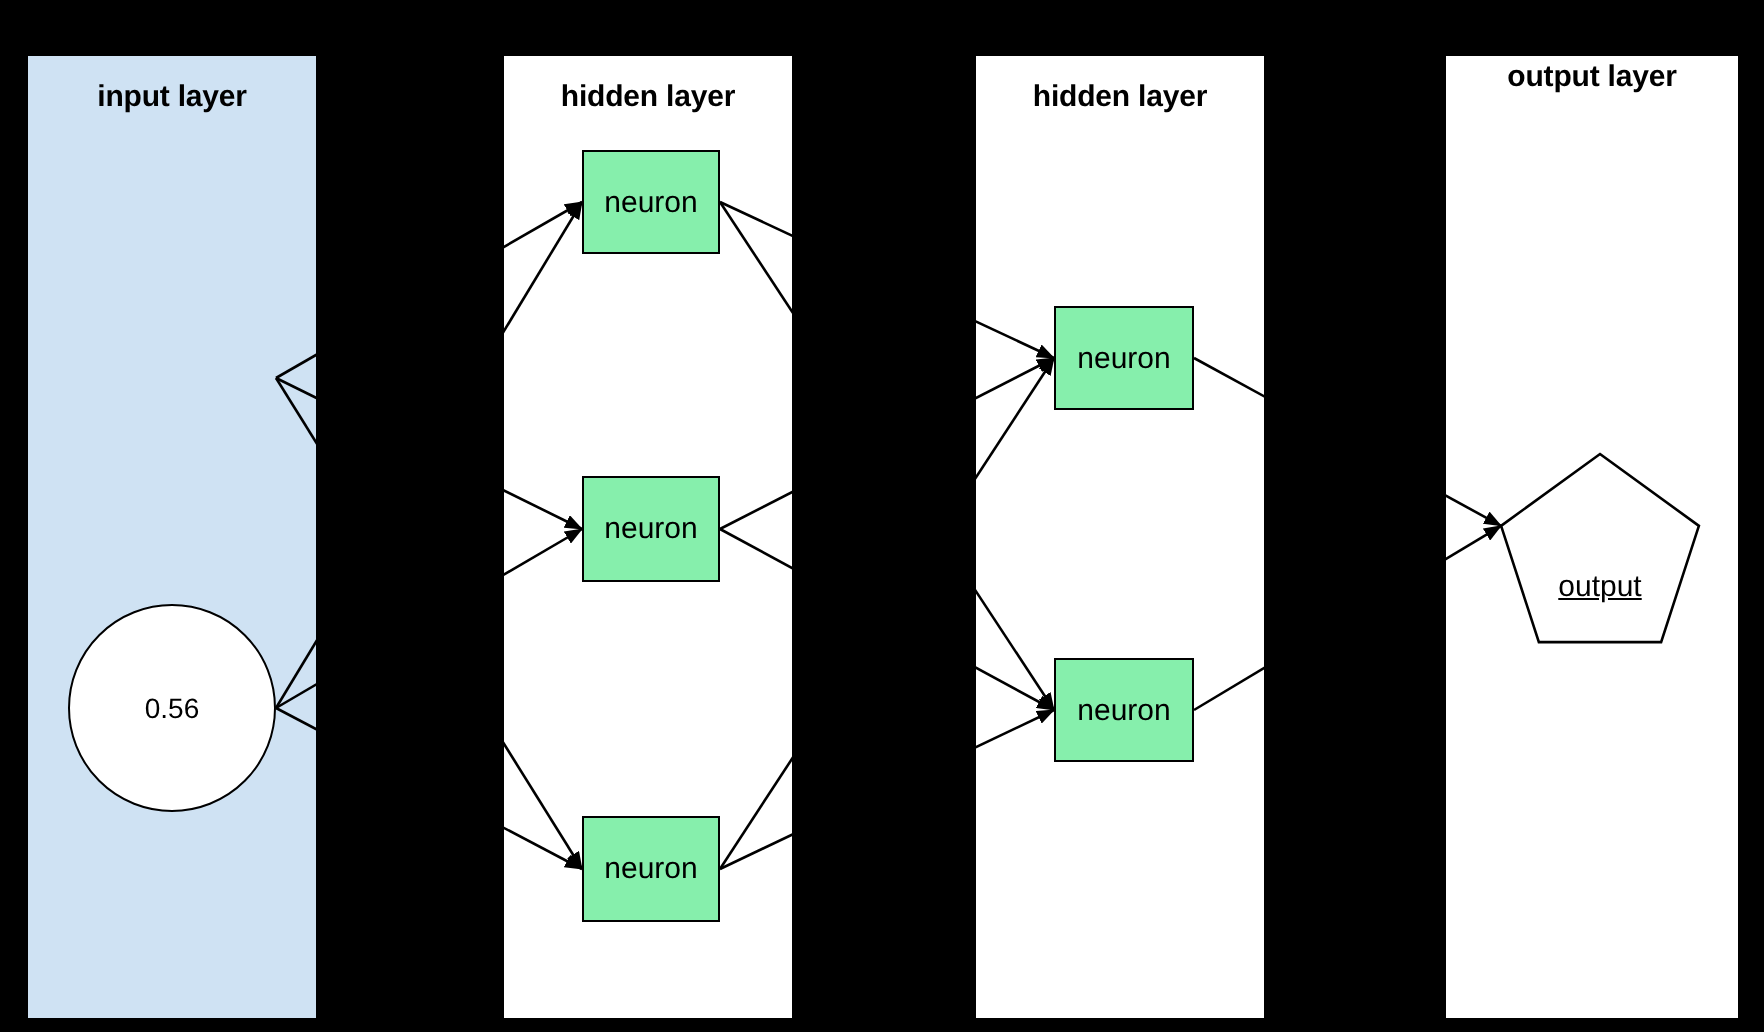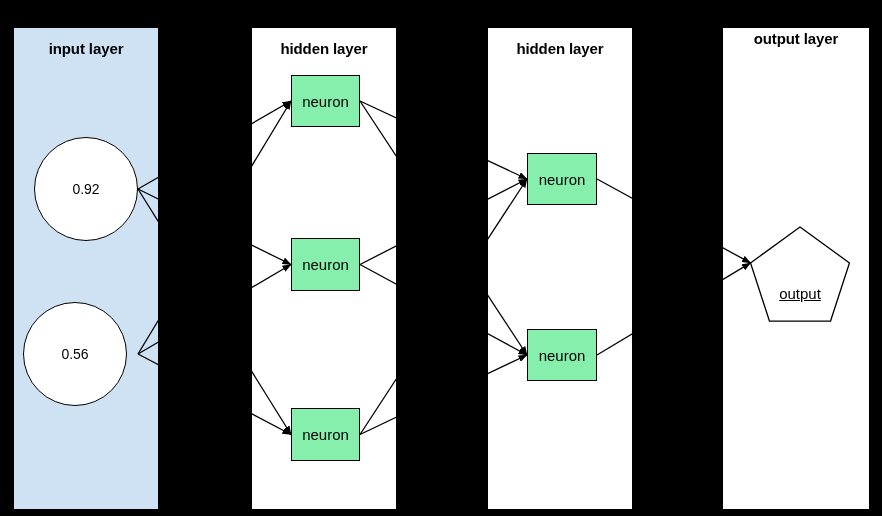--- a/index.html
+++ b/index.html
@@ -118,22 +118,21 @@
     <div id="masks" style="z-index: 3; position: absolute; left: 0px; top: 0px; width: 882px; height: 516px;">
       <div class="mask" style="left: 0px; top: 0px; width: 14px; height: 516px;"></div>
       <div class="mask" style="left: 158px; top: 0px; width: 94px; height: 516px;"></div>
       <div class="mask" style="left: 396px; top: 0px; width: 92px; height: 516px;"></div>
       <div class="mask" style="left: 632px; top: 0px; width: 91px; height: 516px;"></div>
       <div class="mask" style="left: 869px; top: 0px; width: 13px; height: 516px;"></div>
       <div class="mask" style="left: 0px; top: 0px; width: 882px; height: 14px;"></div>
       <div class="mask" style="left: 0px; top: 495px; width: 882px; height: 21px;"></div>
     </div>
     <div id="nodes" style="z-index: 4; position: absolute; left: 0px; top: 0px; width: 882px; height: 516px;">
-      <div class="node-circle" style="left: 34px; top: 123px; width: 104px; height: 104px;">0.92</div>
-      <div class="node-circle" style="left: 23px; top: 288px; width: 104px; height: 104px;">0.56</div>
+      <div class="node-circle" style="left: 34px; top: 288px; width: 104px; height: 104px;">0.56</div>
       <div class="node-box" style="left: 291px; top: 61px; width: 69px; height: 52px;">neuron</div>
       <div class="node-box" style="left: 291px; top: 224px; width: 69px; height: 53px;">neuron</div>
       <div class="node-box" style="left: 291px; top: 394px; width: 69px; height: 53px;">neuron</div>
       <div class="node-box" style="left: 527px; top: 139px; width: 70px; height: 52px;">neuron</div>
       <div class="node-box" style="left: 527px; top: 315px; width: 70px; height: 52px;">neuron</div>
       <div class="node-pentagon" style="left: 746px; top: 211px; width: 108px; height: 108px;"><svg width="108" height="108" viewBox="0 0 108 108">
           <polygon points="54.00,2.00 103.45,37.93 84.56,96.07 23.44,96.07 4.55,37.93" fill="#ffffff" stroke="#000000" stroke-width="1.3"></polygon>
         </svg><div class="pent-label" style="left: 0px; top: 60px; width: 108px;">output</div></div>
     </div>
   </div>

